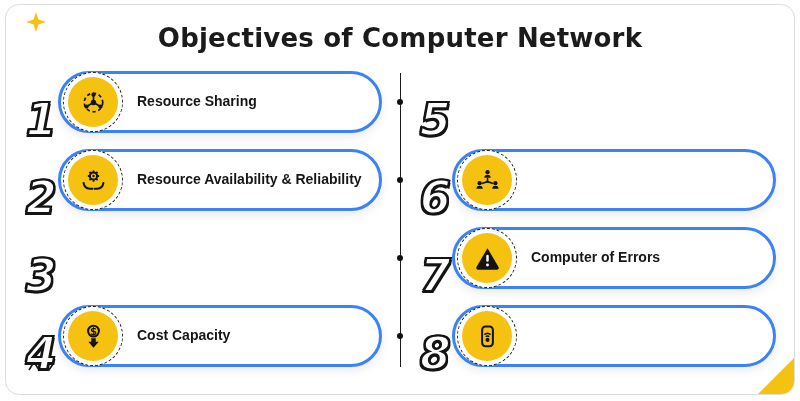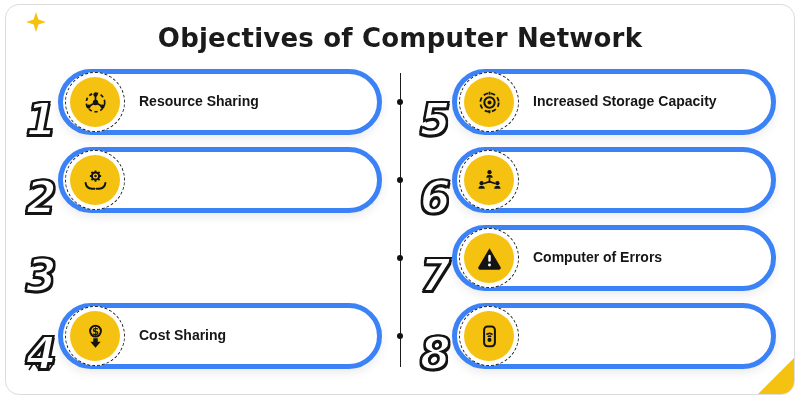--- a/index.html
+++ b/index.html
@@ -63,21 +63,21 @@
     z-index:3;
   }
 
   .pill{
     flex:1;
     display:flex;
     align-items:center;
     gap:14px;
     height:56px;
     background:#ffffff;
-    border:5px solid #3b82f6;
+    border:3px solid #3b82f6;
     border-radius:40px;
     box-shadow:0 4px 10px rgba(0,0,0,.08);
     position:relative;
     z-index:2;
   }
 
   .icon-ring{
     flex:0 0 auto;
     width:60px;height:60px;
     margin:-4px 0 -4px 2px;
@@ -196,63 +196,50 @@
                   <line x1="8.4" y1="4.4" x2="9.6" y2="5.6"></line>
                   <line x1="15.6" y1="4.4" x2="14.4" y2="5.6"></line>
                   <line x1="8.4" y1="11.6" x2="9.6" y2="10.4"></line>
                   <line x1="15.6" y1="11.6" x2="14.4" y2="10.4"></line>
                 </g>
                 <path d="M3.2 14.2 c0.4 3.2 2.6 5 5.6 5.2 l2.2 0" fill="none" stroke="#141414" stroke-width="1.8" stroke-linecap="round"></path>
                 <path d="M20.8 14.2 c-0.4 3.2 -2.6 5 -5.6 5.2 l-2.2 0" fill="none" stroke="#141414" stroke-width="1.8" stroke-linecap="round"></path>
               </svg>
             </span>
           </span>
+          <span class="label">Resource Availability &amp; Reliability</span>
         </div>
       </div>
 
       <div class="row">
         <span class="num">3</span>
       </div>
 
       <div class="row">
         <span class="num">4</span>
         <div class="pill">
           <span class="icon-ring">
             <span class="icon-badge">
               <svg width="27" height="27" viewBox="0 0 24 24">
                 <circle cx="12" cy="7.2" r="4.8" fill="none" stroke="#141414" stroke-width="1.8"></circle>
                 <text x="12" y="10.4" text-anchor="middle" font-size="9" font-weight="bold" font-family="DejaVu Sans, sans-serif" fill="#141414">$</text>
                 <polygon points="12,22 7.4,16.6 10,16.6 10,13.6 14,13.6 14,16.6 16.6,16.6" fill="#141414"></polygon>
               </svg>
             </span>
           </span>
-          <span class="label">Cost Sharing</span>
+          <span class="label">Cost Capacity</span>
         </div>
       </div>
 
     </div>
 
     <div class="col">
 
       <div class="row">
         <span class="num">5</span>
-        <div class="pill">
-          <span class="icon-ring">
-            <span class="icon-badge">
-              <svg width="27" height="27" viewBox="0 0 24 24">
-                <circle cx="12" cy="12" r="8.2" fill="none" stroke="#141414" stroke-width="1.6" stroke-dasharray="4 2.6"></circle>
-                <circle cx="12" cy="12" r="4.6" fill="none" stroke="#141414" stroke-width="1.8"></circle>
-                <circle cx="12" cy="12" r="1.8" fill="#141414"></circle>
-                <line x1="12" y1="2.4" x2="12" y2="5.2" stroke="#141414" stroke-width="1.6"></line>
-                <line x1="12" y1="18.8" x2="12" y2="21.6" stroke="#141414" stroke-width="1.6"></line>
-              </svg>
-            </span>
-          </span>
-          <span class="label">Increased Storage Capacity</span>
-        </div>
       </div>
 
       <div class="row">
         <span class="num">6</span>
         <div class="pill">
           <span class="icon-ring">
             <span class="icon-badge">
               <svg width="27" height="27" viewBox="0 0 24 24">
                 <g stroke="#141414" stroke-width="1.4">
                   <line x1="12" y1="13" x2="12" y2="9.8"></line>

